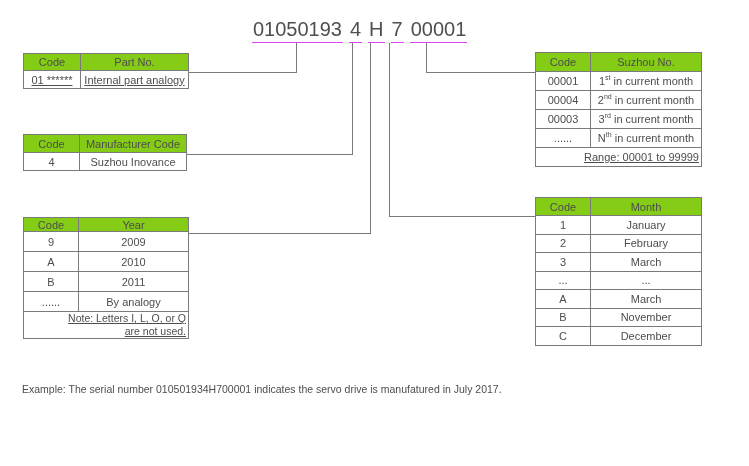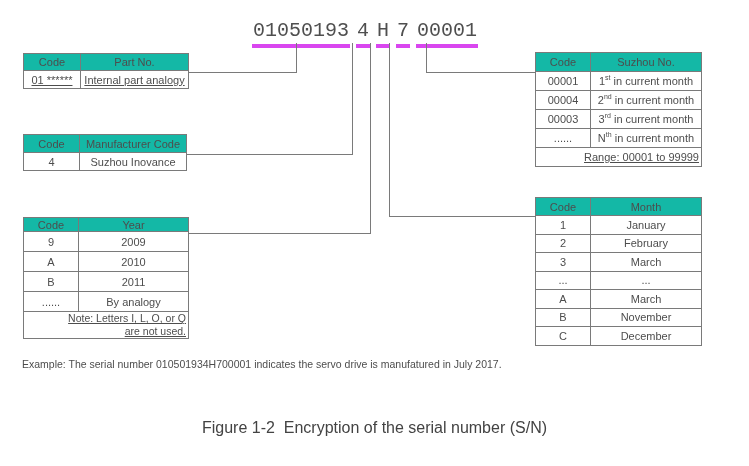--- a/index.html
+++ b/index.html
@@ -4,33 +4,33 @@
 <style>
   * { margin:0; padding:0; box-sizing:border-box; }
   html,body { background:#ffffff; }
   .canvas {
     position:relative; width:749px; height:466px; background:#ffffff;
     font-family:"Liberation Sans", sans-serif; color:#4d4d4d; overflow:hidden;
   }
   
   .serial { position:absolute; left:252px; top:18px; font-size:20px; color:#4f4f4f;
             white-space:nowrap; line-height:1.1; }
-  .seg { display:inline-block; border-bottom:4px solid #d946ef;
-         padding:0 1px 2px 1px; margin-right:6px;font-family:Liberation Mono, monospace; }
+  .seg { display:inline-block; border-bottom:1px solid #d946ef;
+         padding:0 1px 2px 1px; margin-right:6px; }
   .seg:last-child { margin-right:0; }
   
   .vline, .hline { position:absolute; background:#7a7a7a; }
   .vline { width:1px; }
   .hline { height:1px; }
   
   table.tbl { position:absolute; border-collapse:collapse; table-layout:fixed;
               font-size:11px; color:#4d4d4d; background:#ffffff; }
   .tbl th, .tbl td { border:1px solid #7a7a7a; text-align:center;
                      font-weight:400; padding:0 2px; overflow:hidden; }
-  .tbl th { background:#14b8a6;margin-top:44px; }
+  .tbl th { background:#84cc16;margin-top:44px; }
   .tbl .left { text-align:right; padding-left:4px;text-decoration:underline; }
   sup { font-size:7px; line-height:0; vertical-align:super; }
 
   #part-table  { left:23px;  top:53px;  width:166px; }
   #part-table th { height:17px; }  #part-table td { height:18px;text-decoration:underline; }
   #part-table col.c1 { width:57px; }
 
   #mfr-table   { left:23px;  top:134px; width:164px; }
   #mfr-table th { height:18px; }   #mfr-table td { height:18px; }
   #mfr-table col.c1 { width:56px; }
@@ -43,21 +43,21 @@
 
   #product-table { left:535px; top:52px; width:167px; }
   #product-table th { height:19px; } #product-table td { height:19px; }
   #product-table col.c1 { width:55px; }
 
   #month-table { left:535px; top:197px; width:167px; }
   #month-table th { height:18px; }  #month-table td { height:18.5px; }
   #month-table col.c1 { width:55px; }
 
   
-  .example { position:absolute; left:22px; top:358px; font-size:10.5px; color:#4d4d4d; }
+  .example { position:absolute; left:22px; top:383px; font-size:10.5px; color:#4d4d4d; }
   .caption { position:absolute; left:0; top:419px; width:749px; text-align:center;
              font-size:16px; color:#434343; white-space:pre-wrap; }
 </style>
 </head>
 <body>
 
 <div class="canvas">
 
   <div class="serial">
     <span class="seg">01050193</span><span class="seg">4</span><span class="seg">H</span><span class="seg">7</span><span class="seg">00001</span>
@@ -226,15 +226,14 @@
           <td>November</td>
         </tr>
         <tr>
           <td>C</td>
           <td>December</td>
         </tr>
       </tbody>
   </table>
 
   <div class="example">Example: The serial number 010501934H700001 indicates the servo drive is manufatured in July 2017.</div>
-  <div class="caption">Figure 1-2  Encryption of the serial number (S/N)</div>
 
 </div>
 
 </body></html>

